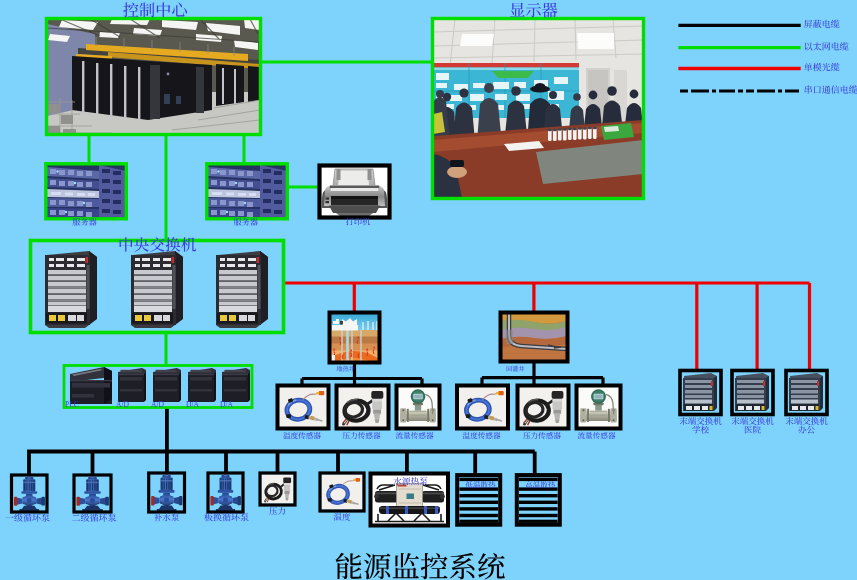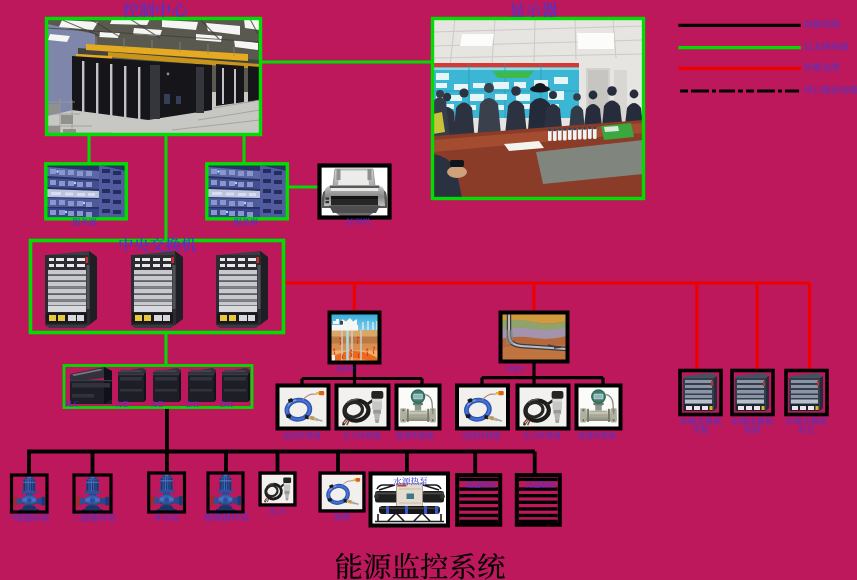--- a/index.html
+++ b/index.html
@@ -1,16 +1,16 @@
 <!DOCTYPE html>
 <html><head><meta charset="utf-8">
 <style>
 html,body{margin:0;padding:0;background:#fff;}
 body{font-family:"Liberation Sans",sans-serif;}
-#c{position:relative;width:857px;height:580px;overflow:hidden;background:#be185d;}
+#c{position:relative;width:857px;height:580px;overflow:hidden;background:#7dd3fc;}
 </style></head>
 <body>
 <div id="c">
 <svg width="857" height="580" viewBox="0 0 857 580">
 <defs>
         <path id="u4e00" d="M0.837 -0.52Q0.837 -0.52 0.85 -0.509Q0.863 -0.499 0.882 -0.482Q0.901 -0.465 0.923 -0.446Q0.945 -0.428 0.962 -0.411Q0.96 -0.403 0.952 -0.399Q0.944 -0.396 0.931 -0.396H0.055L0.045 -0.429H0.77Z"></path>
         <path id="u4e2d" d="M0.842 -0.334V-0.305H0.142V-0.334ZM0.803 -0.628 0.845 -0.675 0.936 -0.605Q0.932 -0.599 0.92 -0.593Q0.909 -0.588 0.894 -0.585V-0.245Q0.894 -0.241 0.882 -0.236Q0.871 -0.231 0.855 -0.226Q0.84 -0.221 0.826 -0.221H0.813V-0.628ZM0.182 -0.236Q0.182 -0.232 0.172 -0.226Q0.162 -0.219 0.147 -0.214Q0.132 -0.209 0.115 -0.209H0.102V-0.628V-0.666L0.189 -0.628H0.837V-0.599H0.182ZM0.574 -0.828Q0.572 -0.818 0.565 -0.811Q0.557 -0.803 0.537 -0.8V0.05Q0.537 0.055 0.528 0.063Q0.518 0.07 0.503 0.076Q0.488 0.081 0.472 0.081H0.457V-0.841Z"></path>
         <path id="u4e32" d="M0.459 -0.84 0.574 -0.828Q0.572 -0.818 0.565 -0.81Q0.557 -0.803 0.538 -0.8V0.054Q0.538 0.059 0.528 0.065Q0.518 0.072 0.504 0.077Q0.489 0.082 0.474 0.082H0.459ZM0.111 -0.36V-0.396L0.195 -0.36H0.835V-0.331H0.188V-0.089Q0.188 -0.085 0.178 -0.079Q0.168 -0.073 0.153 -0.068Q0.139 -0.063 0.122 -0.063H0.111ZM0.811 -0.36H0.802L0.842 -0.405L0.932 -0.337Q0.927 -0.331 0.916 -0.325Q0.904 -0.319 0.89 -0.316V-0.097Q0.89 -0.094 0.878 -0.089Q0.866 -0.084 0.851 -0.08Q0.836 -0.075 0.824 -0.075H0.811ZM0.155 -0.165H0.84V-0.136H0.155ZM0.157 -0.706V-0.742L0.241 -0.706H0.821V-0.678H0.234V-0.453Q0.234 -0.45 0.224 -0.444Q0.214 -0.438 0.199 -0.433Q0.184 -0.429 0.168 -0.429H0.157ZM0.767 -0.706H0.757L0.798 -0.752L0.887 -0.684Q0.883 -0.678 0.871 -0.672Q0.859 -0.666 0.845 -0.663V-0.464Q0.845 -0.46 0.833 -0.454Q0.822 -0.449 0.808 -0.444Q0.793 -0.439 0.779 -0.439H0.767ZM0.204 -0.518H0.807V-0.49H0.204Z"></path>
         <path id="u4e8c" d="M0.048 -0.096H0.782L0.844 -0.176Q0.844 -0.176 0.855 -0.167Q0.867 -0.158 0.884 -0.143Q0.902 -0.129 0.921 -0.113Q0.941 -0.097 0.957 -0.082Q0.953 -0.066 0.929 -0.066H0.056ZM0.142 -0.653H0.688L0.747 -0.73Q0.747 -0.73 0.758 -0.722Q0.769 -0.713 0.787 -0.699Q0.804 -0.686 0.823 -0.67Q0.842 -0.654 0.858 -0.64Q0.854 -0.625 0.83 -0.625H0.15Z"></path>
         <path id="u4e95" d="M0.304 -0.834 0.417 -0.823Q0.416 -0.813 0.408 -0.806Q0.401 -0.798 0.382 -0.795V-0.397Q0.382 -0.292 0.357 -0.202Q0.332 -0.112 0.271 -0.041Q0.21 0.031 0.101 0.083L0.09 0.07Q0.174 0.014 0.221 -0.056Q0.267 -0.127 0.286 -0.212Q0.304 -0.297 0.304 -0.397ZM0.622 -0.836 0.736 -0.824Q0.734 -0.814 0.727 -0.806Q0.719 -0.799 0.701 -0.796V0.049Q0.701 0.054 0.691 0.062Q0.681 0.069 0.667 0.074Q0.652 0.079 0.637 0.079H0.622ZM0.041 -0.329H0.815L0.87 -0.398Q0.87 -0.398 0.88 -0.39Q0.889 -0.382 0.905 -0.37Q0.92 -0.358 0.936 -0.343Q0.953 -0.329 0.967 -0.316Q0.965 -0.308 0.958 -0.304Q0.951 -0.301 0.94 -0.301H0.05ZM0.075 -0.607H0.792L0.843 -0.673Q0.843 -0.673 0.853 -0.665Q0.862 -0.658 0.877 -0.646Q0.891 -0.634 0.907 -0.62Q0.923 -0.606 0.937 -0.594Q0.933 -0.578 0.91 -0.578H0.083Z"></path>

